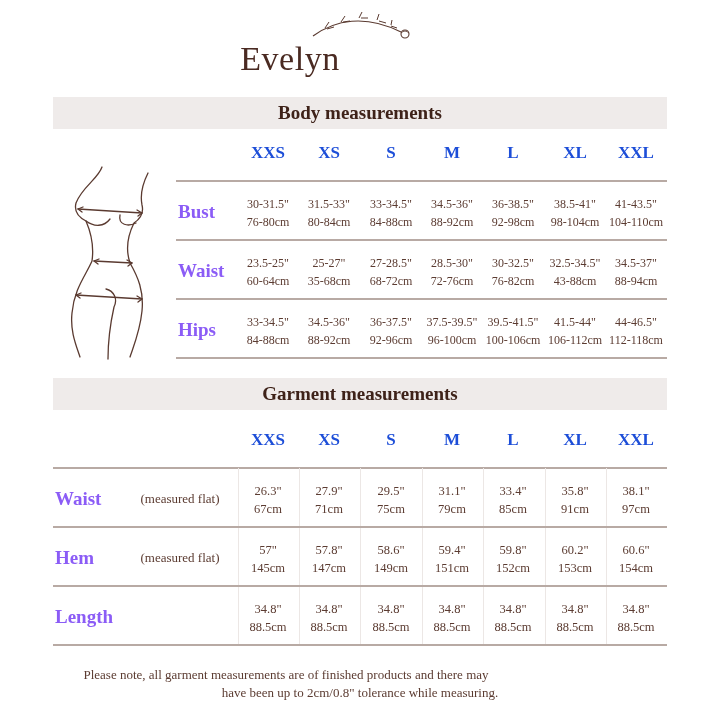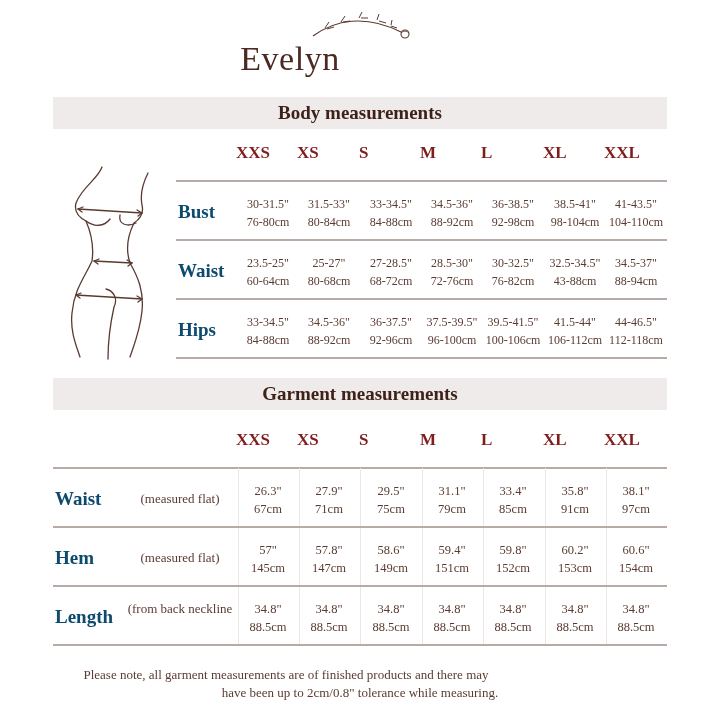--- a/index.html
+++ b/index.html
@@ -3,23 +3,23 @@
 <meta charset="utf-8">
 <style>
   html, body { margin:0; padding:0; background:#ffffff; }
   body { width:720px; height:720px; position:relative; overflow:hidden;
          font-family:"Liberation Serif", "DejaVu Serif", serif; color:#4a2c22; }
   .abs { position:absolute; }
   .logo { left:305px; top:6px; width:120px; height:40px; }
   .brand { left:0; width:580px; top:40px; text-align:center; font-size:34px; color:#4a2a22; letter-spacing:0.5px; }
   .band { left:53px; width:614px; height:32px; background:#efebea; text-align:center;
           font-size:19px; font-weight:bold; line-height:32px; color:#3e2219; }
-  .hdr { font-size:17px; font-weight:bold; text-align:left; color:#7f1d1d; }
+  .hdr { font-size:17px; font-weight:bold; text-align:center; color:#1d4ed8; }
   .cell { font-size:12px; text-align:center; line-height:18px; color:#5b3b31; }
-  .rowlabel { font-size:19px; font-weight:bold; color:#0c4a6e; }
+  .rowlabel { font-size:19px; font-weight:bold; color:#8b5cf6; }
   .note { font-size:13px; color:#5b3b31; text-align:center; }
   .sub { font-size:13px; color:#5b3b31; text-align:center; line-height:18px; }
   .hline { height:2px; background:#b8aaa4; }
   .vline { width:1px; background:#ece7e5; }
 </style>
 </head>
 <body>
 
 <svg class="abs logo" viewBox="0 0 120 40">
   <path d="M8 30 C 30 14, 60 8, 96 26" fill="none" stroke="#5a3a30" stroke-width="1.2"></path>
@@ -89,21 +89,21 @@
       <div>104-110cm</div>
     </div>
     <div class="abs hline" style="left:176px;width:491px;top:239px;"></div>
     <div class="abs rowlabel" style="left:178px;top:260px;">Waist</div>
     <div class="abs cell" style="left:232px;width:72px;top:254px;">
       <div>23.5-25"</div>
       <div>60-64cm</div>
     </div>
     <div class="abs cell" style="left:293px;width:72px;top:254px;">
       <div>25-27"</div>
-      <div>80-68cm</div>
+      <div>35-68cm</div>
     </div>
     <div class="abs cell" style="left:355px;width:72px;top:254px;">
       <div>27-28.5"</div>
       <div>68-72cm</div>
     </div>
     <div class="abs cell" style="left:416px;width:72px;top:254px;">
       <div>28.5-30"</div>
       <div>72-76cm</div>
     </div>
     <div class="abs cell" style="left:477px;width:72px;top:254px;">
@@ -232,21 +232,20 @@
       <div>60.2"</div>
       <div>153cm</div>
     </div>
     <div class="abs cell" style="left:600px;width:72px;top:541px;font-size:12.5px;">
       <div>60.6"</div>
       <div>154cm</div>
     </div>
     <div class="abs hline" style="left:53px;width:614px;top:585px;"></div>
     <div class="abs rowlabel" style="left:55px;top:606px;">Length</div>
     <div class="abs sub" style="left:120px;width:120px;top:600px;">
-      <div>(from back neckline</div>
     </div>
     <div class="abs cell" style="left:232px;width:72px;top:600px;font-size:12.5px;">
       <div>34.8"</div>
       <div>88.5cm</div>
     </div>
     <div class="abs cell" style="left:293px;width:72px;top:600px;font-size:12.5px;">
       <div>34.8"</div>
       <div>88.5cm</div>
     </div>
     <div class="abs cell" style="left:355px;width:72px;top:600px;font-size:12.5px;">

